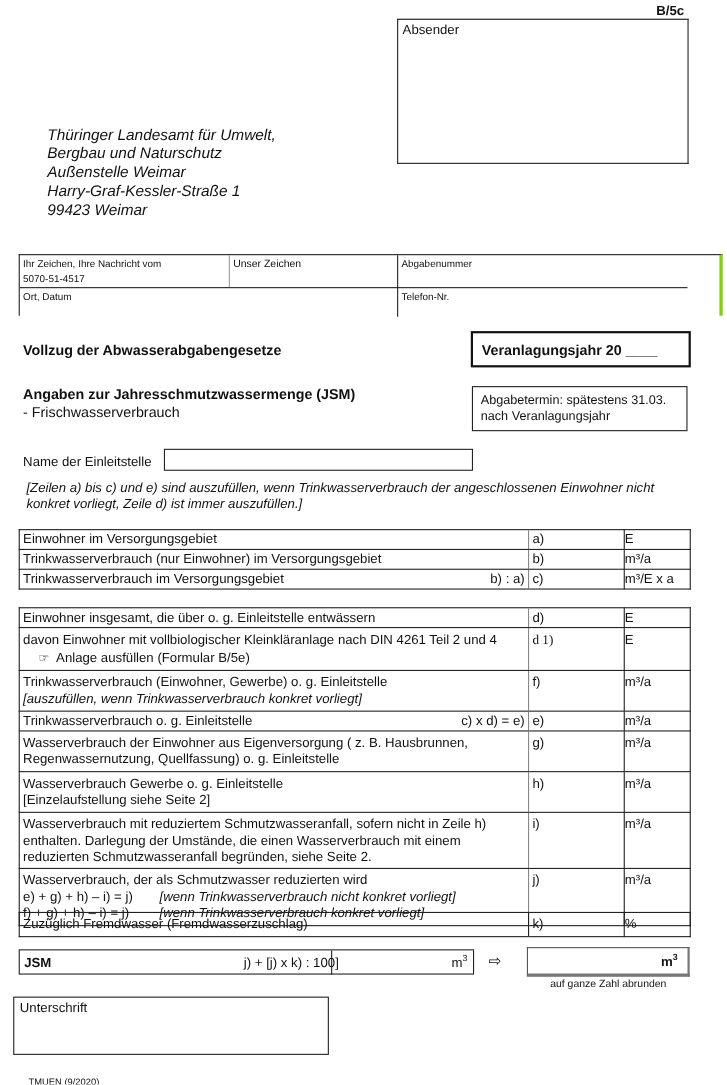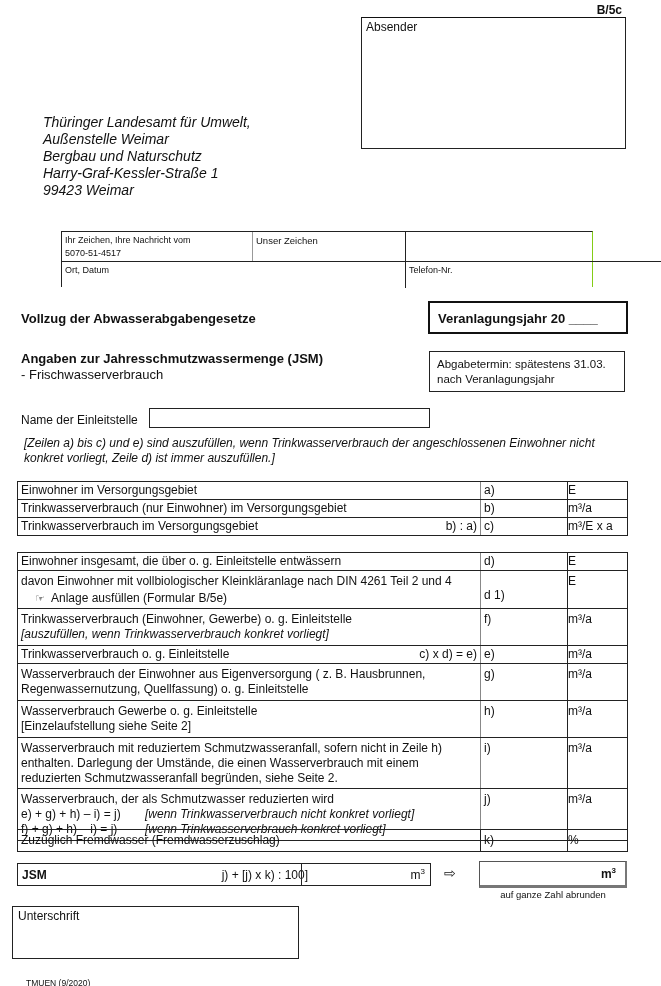--- a/index.html
+++ b/index.html
@@ -6,21 +6,21 @@
     html, body { width: 661px; height: 986px; background: #ffffff; }
     body { position: relative; font-family: "Liberation Sans", sans-serif; color: #111; overflow: hidden; }
     .abs { position: absolute; }
 
     .form-code { left: 560px; top: 3px; width: 62px; text-align: right; font-size: 12px; font-weight: bold; }
     .sender-box { left: 361px; top: 17px; width: 265px; height: 132px; border: 1px solid #222; border-top: 1.5px solid #111; }
     .sender-label { position: absolute; left: 4px; top: 2px; font-size: 12px; }
 
     .address { left: 43px; top: 114px; font-size: 14px; line-height: 17px; font-style: italic; }
 
-    .ref-table { left: 17px; top: 231px; width: 532px; height: 56px; border-top: 1px solid #222; border-left: 1px solid #222; border-right: 1px solid #84cc16; margin-left: 44px; }
+    .ref-table { left: 17px; top: 231px; width: 640px; height: 56px; border-top: 1px solid #222; border-left: 1px solid #222; border-right: 3px solid #84cc16; }
     .ref-cell { position: absolute; font-size: 9px; padding: 2px 3px; line-height: 13px; }
     .vline { position: absolute; width: 1px; background: #222; }
     .hline { position: absolute; height: 1px; background: #222; }
 
     .main-title { left: 21px; top: 311px; font-size: 13px; font-weight: bold; }
     .year-box { left: 428px; top: 301px; width: 200px; height: 33px; border: 2px solid #111; font-size: 13px; font-weight: bold; padding: 8px 0 0 8px; }
     .sub-title { left: 21px; top: 351px; font-size: 13px; font-weight: bold; line-height: 16px; }
     .sub-title .l2 { font-weight: normal; }
     .deadline-box { left: 429px; top: 351px; width: 196px; height: 41px; border: 1px solid #222; font-size: 11.5px; line-height: 15px; padding: 5px 0 0 7px; }
 
@@ -57,36 +57,39 @@
 </head>
 <body>
 
 <div class="abs form-code">B/5c</div>
 <div class="abs sender-box">
   <span class="sender-label">Absender</span>
 </div>
 
 <div class="abs address">
   <div>Thüringer Landesamt für Umwelt,</div>
+  <div>Bergbau und Naturschutz</div>
   <div>Außenstelle Weimar</div>
-  <div>Bergbau und Naturschutz</div>
   <div>Harry-Graf-Kessler-Straße 1</div>
   <div>99423 Weimar</div>
 </div>
 
 <div class="abs ref-table">
   <div class="vline" style="left:190px; top:0; height:29px; background:#999;"></div>
   <div class="vline" style="left:343px; top:0; height:56px;"></div>
   <div class="hline" style="left:0; top:29px; width:607px;"></div>
   <div class="ref-cell" style="left:0; top:0; width:190px;">
     <div>Ihr Zeichen, Ihre Nachricht vom</div>
     <div>5070-51-4517</div>
   </div>
   <div class="ref-cell" style="left:191px; top:0; width:152px; font-size:9.5px;">
     <div>Unser Zeichen</div>
+  </div>
+  <div class="ref-cell" style="left:344px; top:0; width:262px;">
+    <div>Abgabenummer</div>
   </div>
   <div class="ref-cell" style="left:0; top:30px; width:343px;">
     <div>Ort, Datum</div>
   </div>
   <div class="ref-cell" style="left:344px; top:30px; width:262px;">
     <div>Telefon-Nr.</div>
   </div>
 </div>
 
 <div class="abs main-title">Vollzug der Abwasserabgabengesetze</div>
@@ -139,21 +142,21 @@
       <tr>
     <td class="desc"><span>Einwohner insgesamt, die über o. g. Einleitstelle entwässern</span></td>
     <td class="code">d)</td>
     <td class="unit">E</td>
   </tr>
   <tr>
     <td class="desc" style="padding-top:3px; padding-bottom:2px;">
       <div>davon Einwohner mit vollbiologischer Kleinkläranlage nach DIN 4261 Teil 2 und 4</div>
       <div style="padding-left:14px; margin-top:2px;"><span class="ico">☞</span><span>Anlage ausfüllen (Formular B/5e)</span></div>
     </td>
-    <td class="code" style="padding-top:17px;">d 1)</td>
+    <td class="code" style="padding-top:3px;font-family:Liberation Serif, serif;">d 1)</td>
     <td class="unit" style="padding-top:3px;">E</td>
   </tr>
   <tr>
     <td class="desc" style="padding-top:3px; padding-bottom:3px;">
       <div>Trinkwasserverbrauch (Einwohner, Gewerbe) o. g. Einleitstelle</div>
       <div class="it">[auszufüllen, wenn Trinkwasserverbrauch konkret vorliegt]</div>
     </td>
     <td class="code" style="padding-top:3px;">f)</td>
     <td class="unit" style="padding-top:3px;">m³/a</td>
   </tr>

